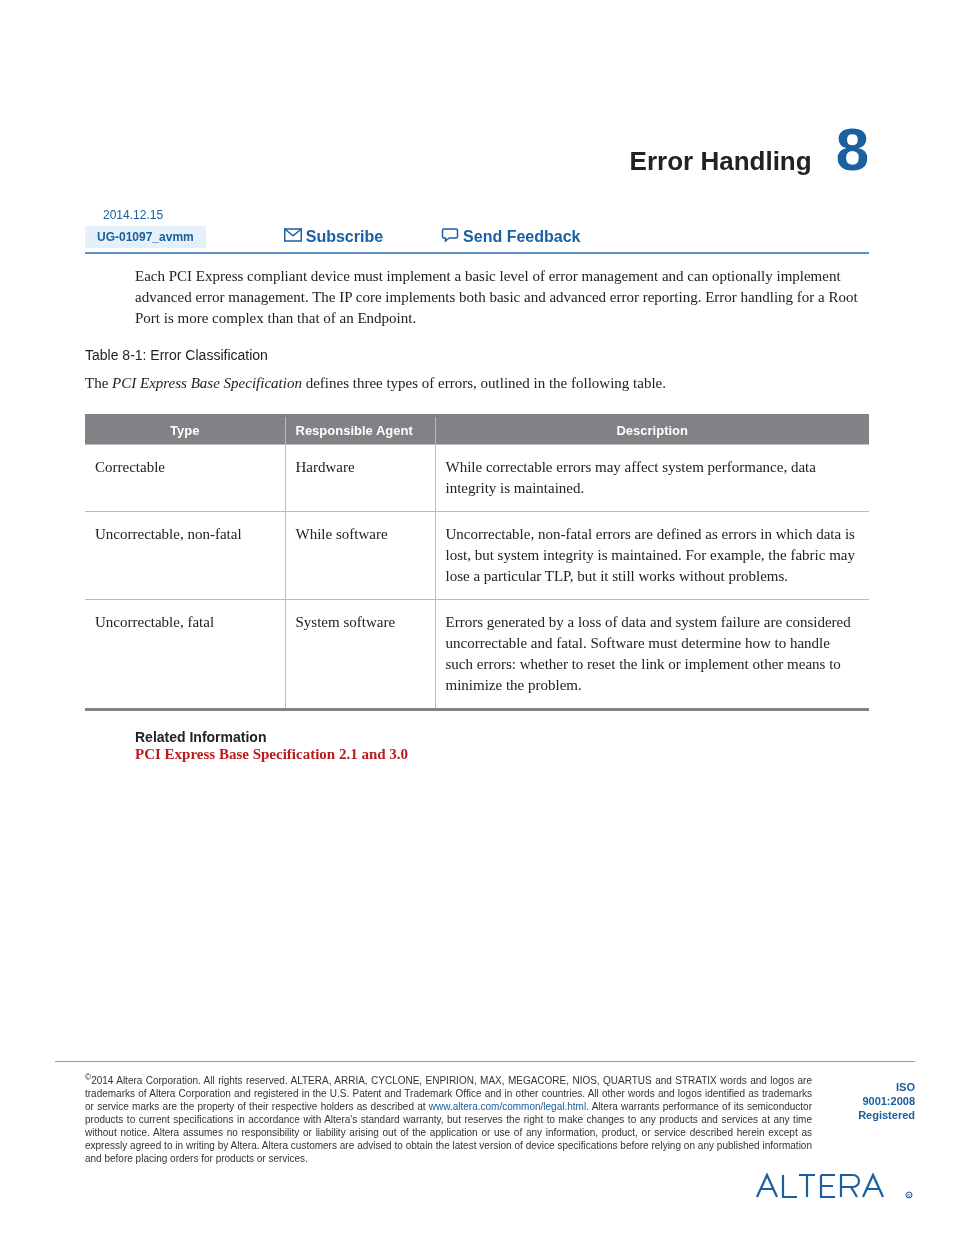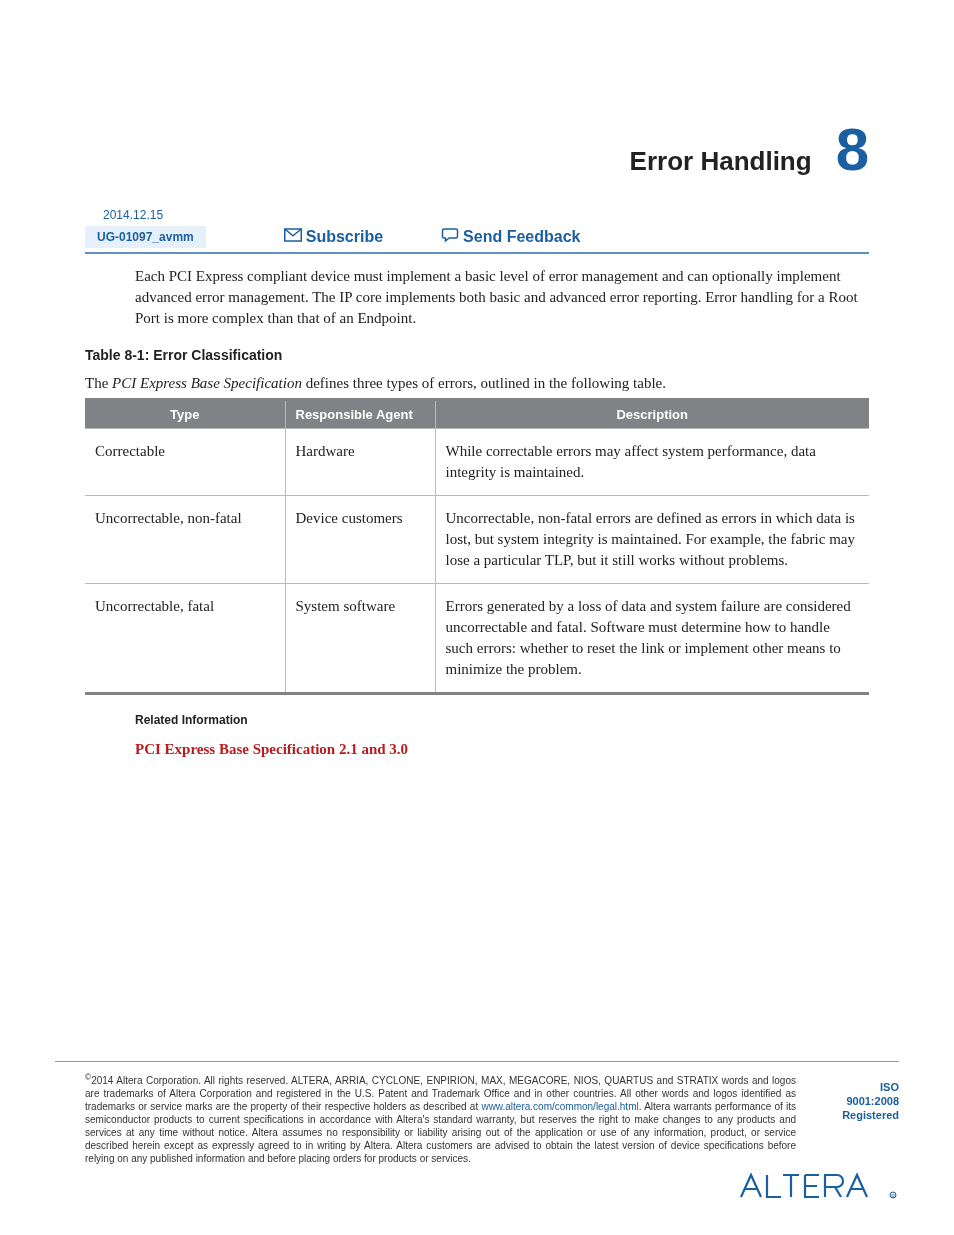--- a/index.html
+++ b/index.html
@@ -71,26 +71,26 @@
     margin-left: 30px;
   }
   .action-link:first-of-type { margin-left: 50px; }
   .icon-svg { width: 18px; height: 16px; }
   .intro {
     margin: 0 0 18px 50px;
     line-height: 1.4;
   }
   .table-caption {
     font-family: Arial, Helvetica, sans-serif;
-    font-weight: bold;
+    font-weight: normal;
     font-size: 14px;
     margin: 18px 0 10px 0;
   }
   .table-intro {
-    margin-bottom: 4px;
+    margin-bottom: 20px;
     line-height: 1.4;
   }
   table.err {
     width: 100%;
     border-collapse: collapse;
     border-top: 3px solid #808285;
     border-bottom: 3px solid #808285;
   }
   table.err th {
     background: #808285;
@@ -113,34 +113,34 @@
     border-left: 1px solid #bbb;
     line-height: 1.4;
   }
   table.err th:first-child, table.err td:first-child { border-left: none; }
   .related {
     margin: 18px 0 0 50px;
   }
   .related-heading {
     font-family: Arial, Helvetica, sans-serif;
     font-weight: bold;
-    font-size: 12px;
-    margin-bottom: 14px;
+    font-size: 14px;
+    margin-bottom: 1px;
   }
   .related-link {
     color: #b91c1c;
     font-weight: bold;
     font-size: 15px;
     cursor: pointer;
   }
   .footer {
     position: absolute;
     bottom: 30px;
     left: 55px;
-    right: 55px;
+    right: 39px;
     border-top: 1px solid #999;
     padding-top: 10px;
   }
   .footer-row {
     display: flex;
     gap: 18px;
     align-items: flex-start;
   }
   .legal {
     font-family: Arial, Helvetica, sans-serif;
@@ -225,21 +225,21 @@
       </tr>
     </thead>
     <tbody>
       <tr>
         <td>Correctable</td>
         <td>Hardware</td>
         <td>While correctable errors may affect system performance, data integrity is maintained.</td>
       </tr>
       <tr>
         <td>Uncorrectable, non-fatal</td>
-        <td>Device customers</td>
+        <td>While software</td>
         <td>Uncorrectable, non-fatal errors are defined as errors in which data is lost, but system integrity is maintained. For example, the fabric may lose a particular TLP, but it still works without problems.</td>
       </tr>
       <tr>
         <td>Uncorrectable, fatal</td>
         <td>System software</td>
         <td>Errors generated by a loss of data and system failure are considered uncorrectable and fatal. Software must determine how to handle such errors: whether to reset the link or implement other means to minimize the problem.</td>
       </tr>
     </tbody>
   </table>
 

